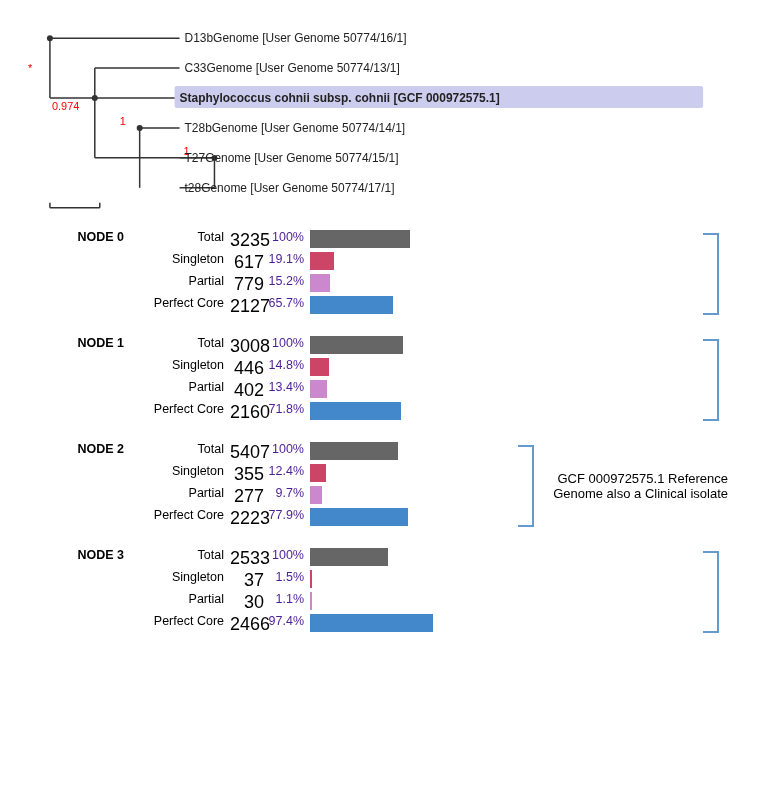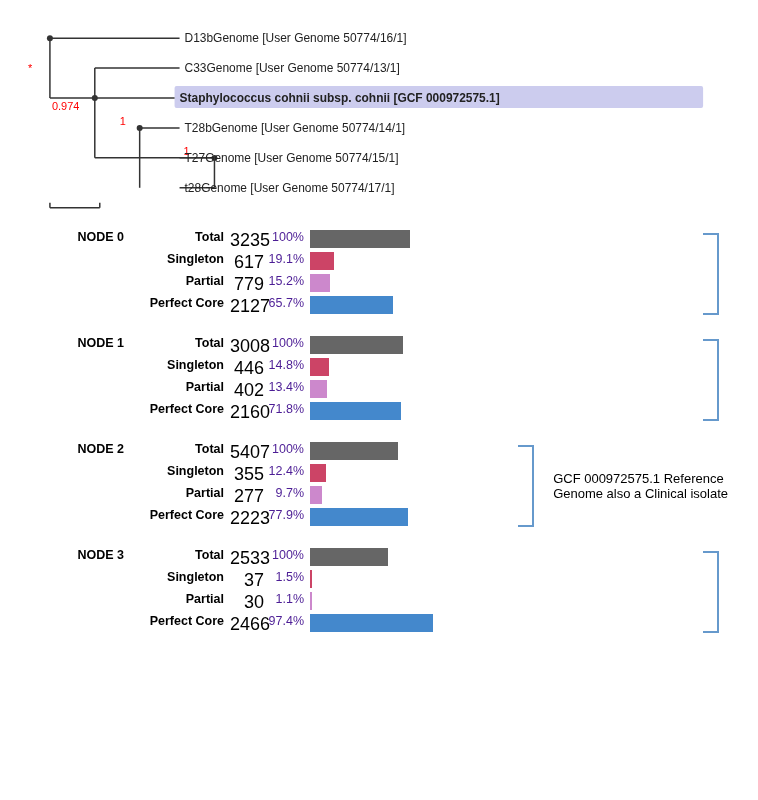--- a/index.html
+++ b/index.html
@@ -40,21 +40,21 @@
     }
 
     .row-label {
       width: 100px;
       text-align: right;
       padding-right: 6px;
       font-weight: bold;
       font-size: 12.5px;
     }
     .row-label.indent {
-      font-weight: bold;
+      font-weight: normal;
     }
     .row-count {
       width: 38px;
       text-align: right;
       font-weight: normal;
       font-size: 18px;
       padding-right: 4px;
     }
     .row-pct {
       width: 42px;
@@ -293,21 +293,21 @@
           <div class="bar" style="width:98px; background:#4488cc;"></div>
         </div>
       </div>
     </div>
     <div class="bracket-col">
       <svg width="30" height="88" class="bracket-svg">
         <path d="M 5,4 L 20,4 L 20,84 L 5,84" fill="none" stroke="#6699cc" stroke-width="2"></path>
       </svg>
     </div>
     <div class="node-label-col">
-      <span style="white-space:pre-line;">GCF 000972575.1 Reference
+      <span style="white-space:pre-line;text-align:right;">GCF 000972575.1 Reference
 Genome also a Clinical isolate</span>
     </div>
   </div>
 
   <div class="node-group">
     <div class="rows-col">
       <div class="node-row">
         <span class="row-label">NODE 3</span>
         <span class="row-label indent">Total</span>
         <span class="row-count">2533</span>

